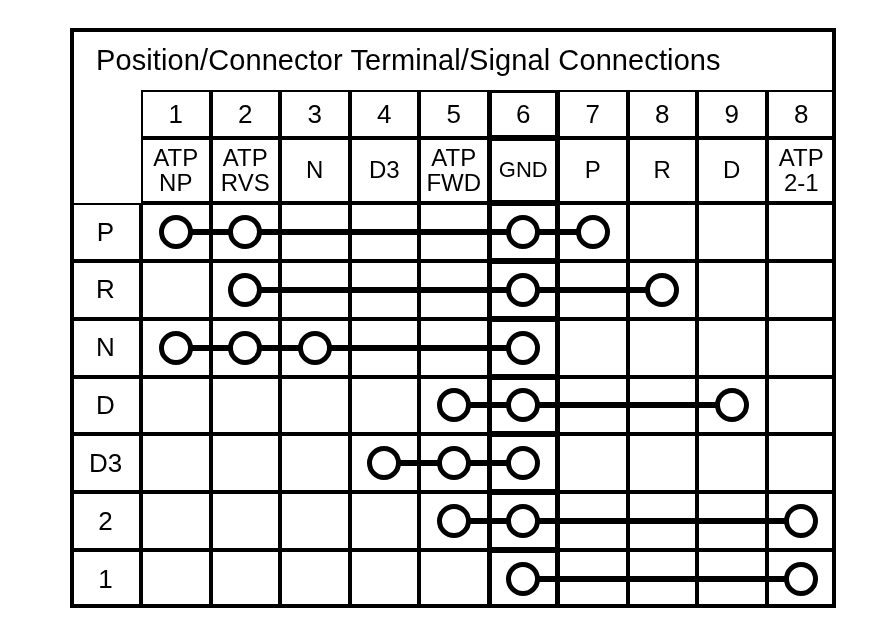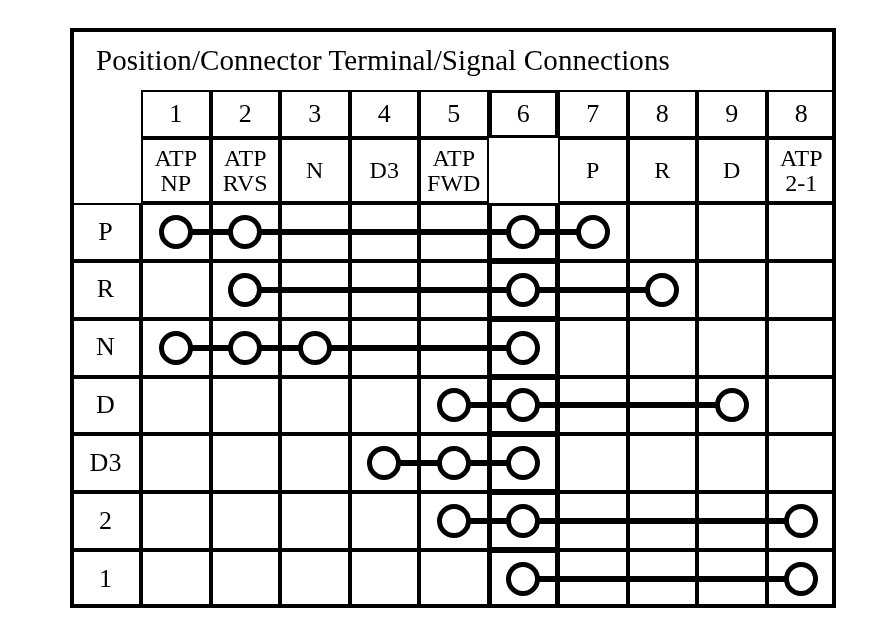--- a/index.html
+++ b/index.html
@@ -13,21 +13,20 @@
     height: 638px;
     font-family: "Liberation Sans", sans-serif;
     color: #000000;
     overflow: hidden;
   }
 
   #canvas {
     position: relative;
     width: 880px;
     height: 638px;
-    font-family: Liberation Serif, serif;
   }
 
   
   .frame {
     position: absolute;
     left: 70px;
     top: 28px;
     width: 766px;
     height: 580px;
     border: 4px solid #000;
@@ -111,20 +110,21 @@
       <div class="cell num" style="left: 625px; top: 0px; width: 69.5px; height: 48px;">9</div>
       <div class="cell num" style="left: 694.5px; top: 0px; width: 69.5px; height: 48px;">8</div>
       <div class="cell sig" style="left: 69px; top: 48px; width: 69.5px; height: 65px;">ATP
 NP</div>
       <div class="cell sig" style="left: 138.5px; top: 48px; width: 69.5px; height: 65px;">ATP
 RVS</div>
       <div class="cell sig" style="left: 208px; top: 48px; width: 69.5px; height: 65px;">N</div>
       <div class="cell sig" style="left: 277.5px; top: 48px; width: 69.5px; height: 65px;">D3</div>
       <div class="cell sig" style="left: 347px; top: 48px; width: 69.5px; height: 65px;">ATP
 FWD</div>
+      <div class="cell sig small thick" style="left: 416.5px; top: 48px; width: 69.5px; height: 65px;">GND</div>
       <div class="cell sig" style="left: 486px; top: 48px; width: 69.5px; height: 65px;">P</div>
       <div class="cell sig" style="left: 555.5px; top: 48px; width: 69.5px; height: 65px;">R</div>
       <div class="cell sig" style="left: 625px; top: 48px; width: 69.5px; height: 65px;">D</div>
       <div class="cell sig" style="left: 694.5px; top: 48px; width: 69.5px; height: 65px;">ATP
 2-1</div>
       <div class="cell rowlabel" style="left: 0px; top: 113px; width: 69px; height: 57.85px;">P</div>
       <div class="cell " style="left: 69px; top: 113px; width: 69.5px; height: 57.85px;"></div>
       <div class="cell " style="left: 138.5px; top: 113px; width: 69.5px; height: 57.85px;"></div>
       <div class="cell " style="left: 208px; top: 113px; width: 69.5px; height: 57.85px;"></div>
       <div class="cell " style="left: 277.5px; top: 113px; width: 69.5px; height: 57.85px;"></div>

